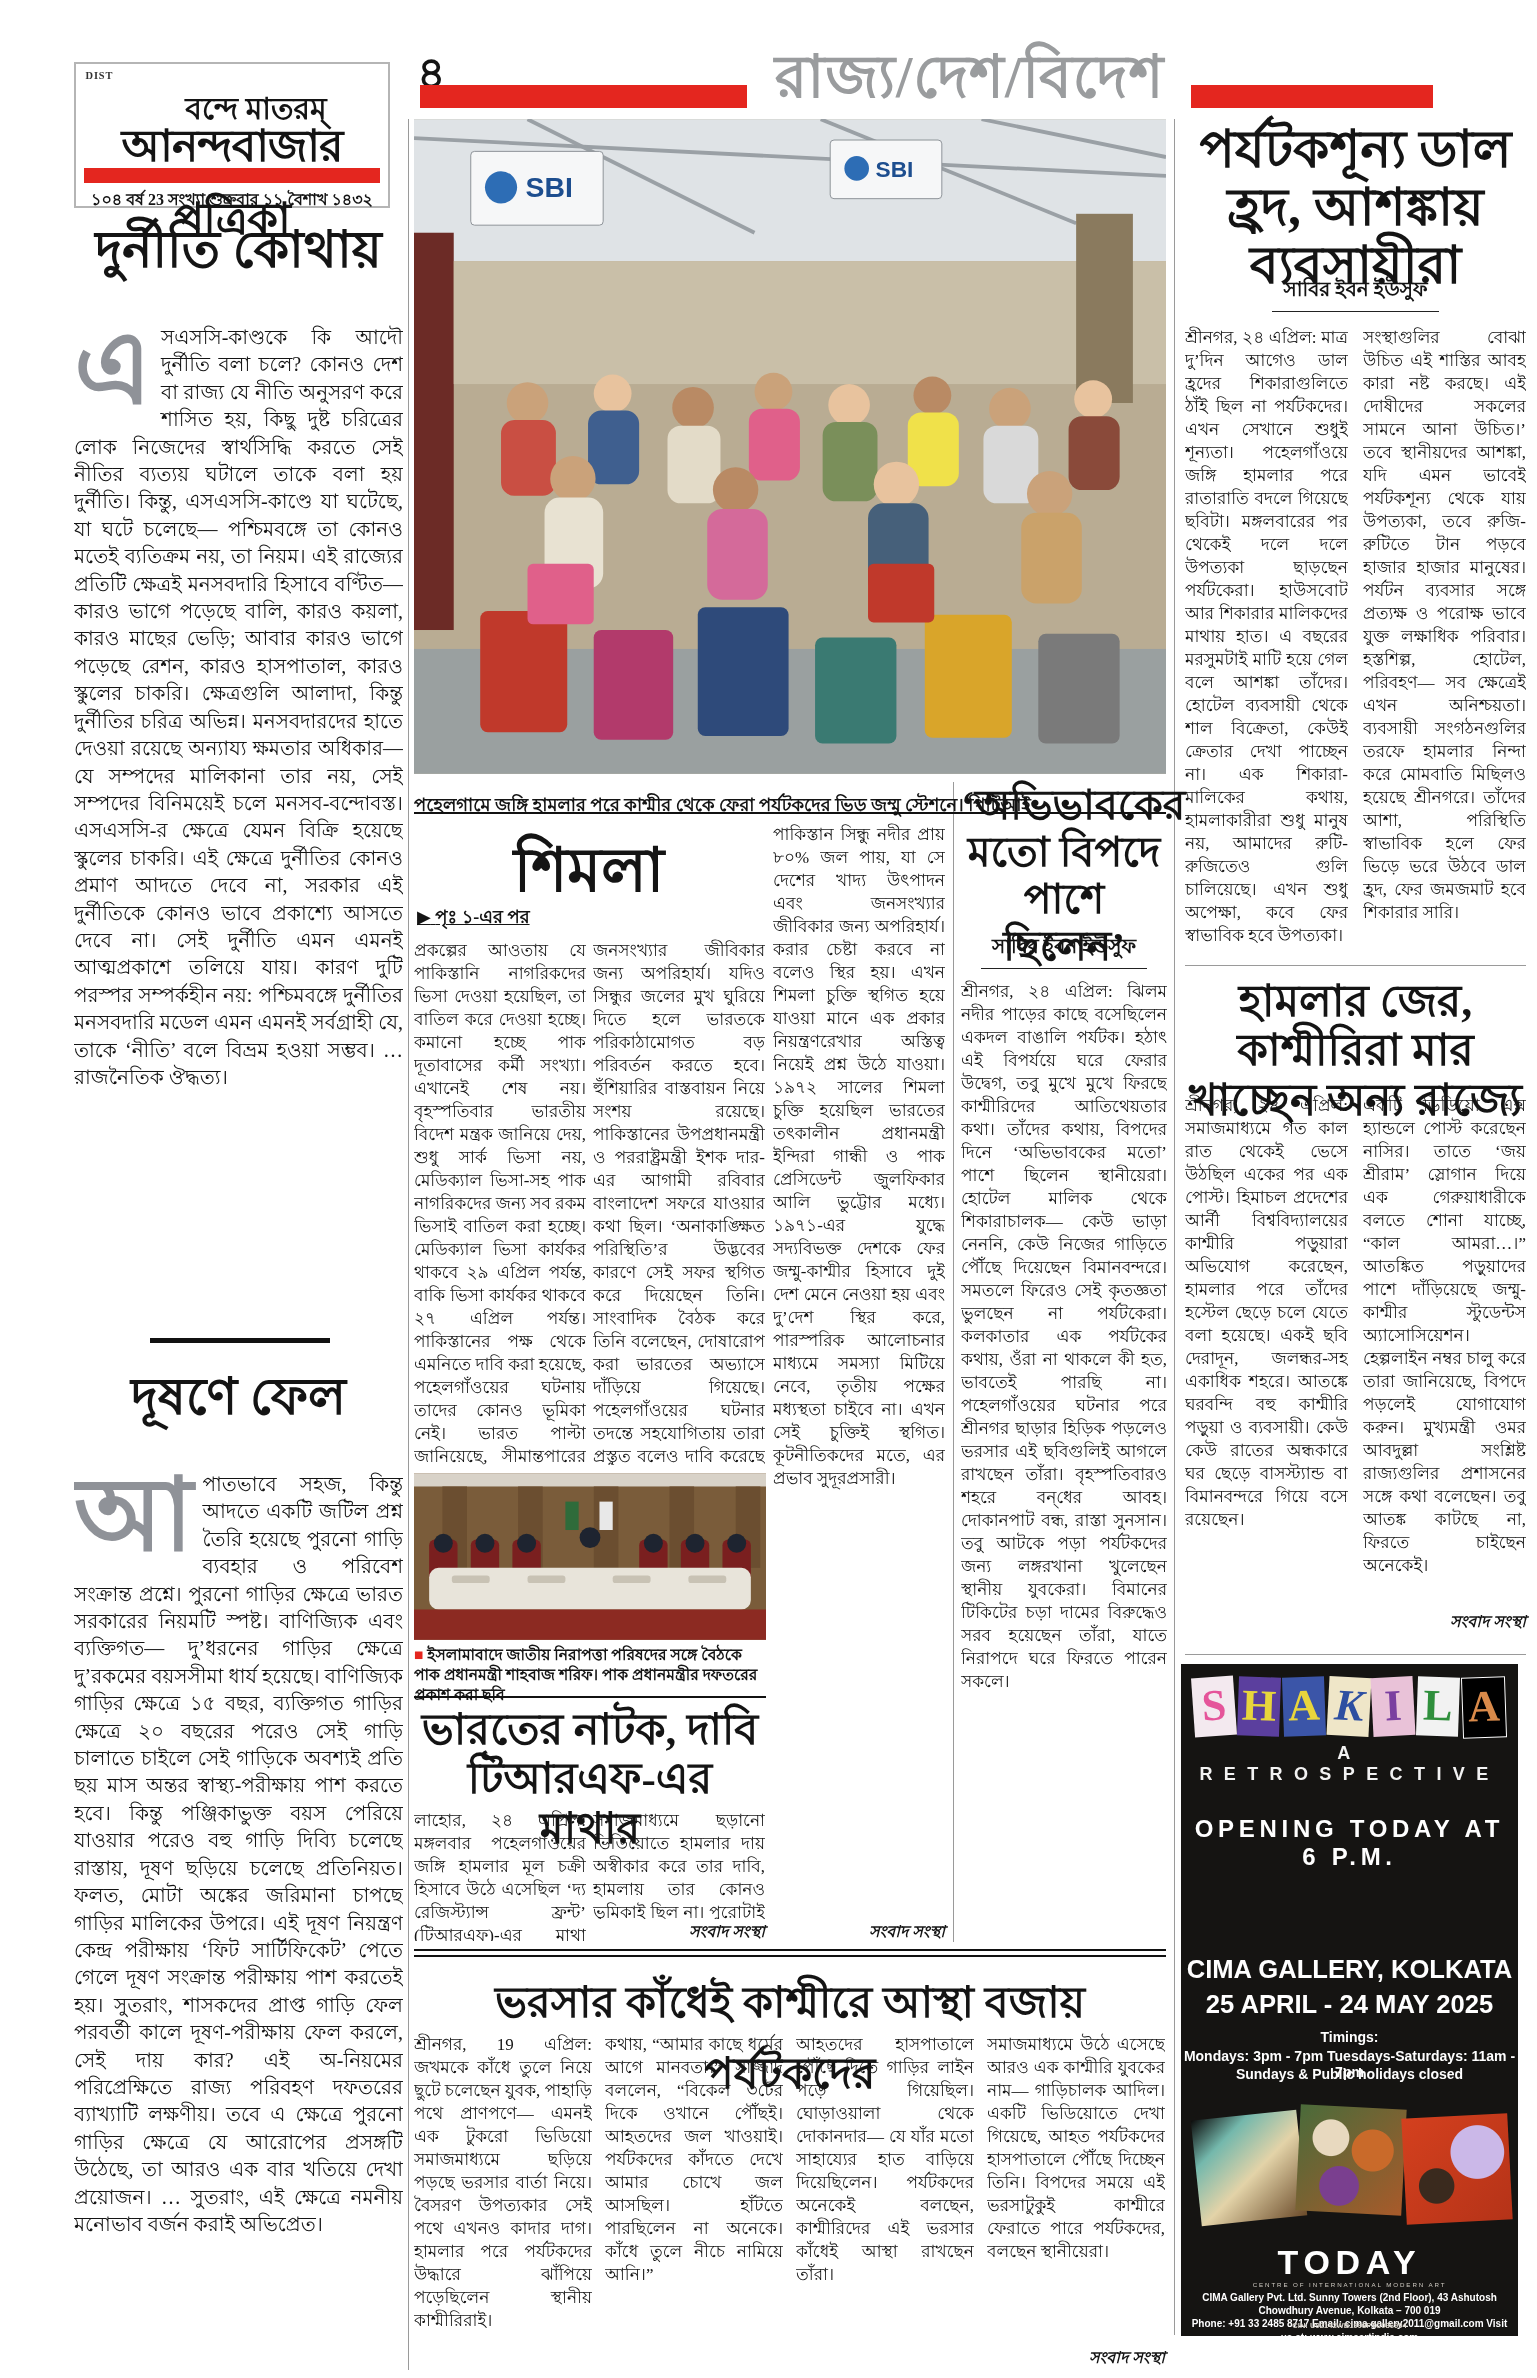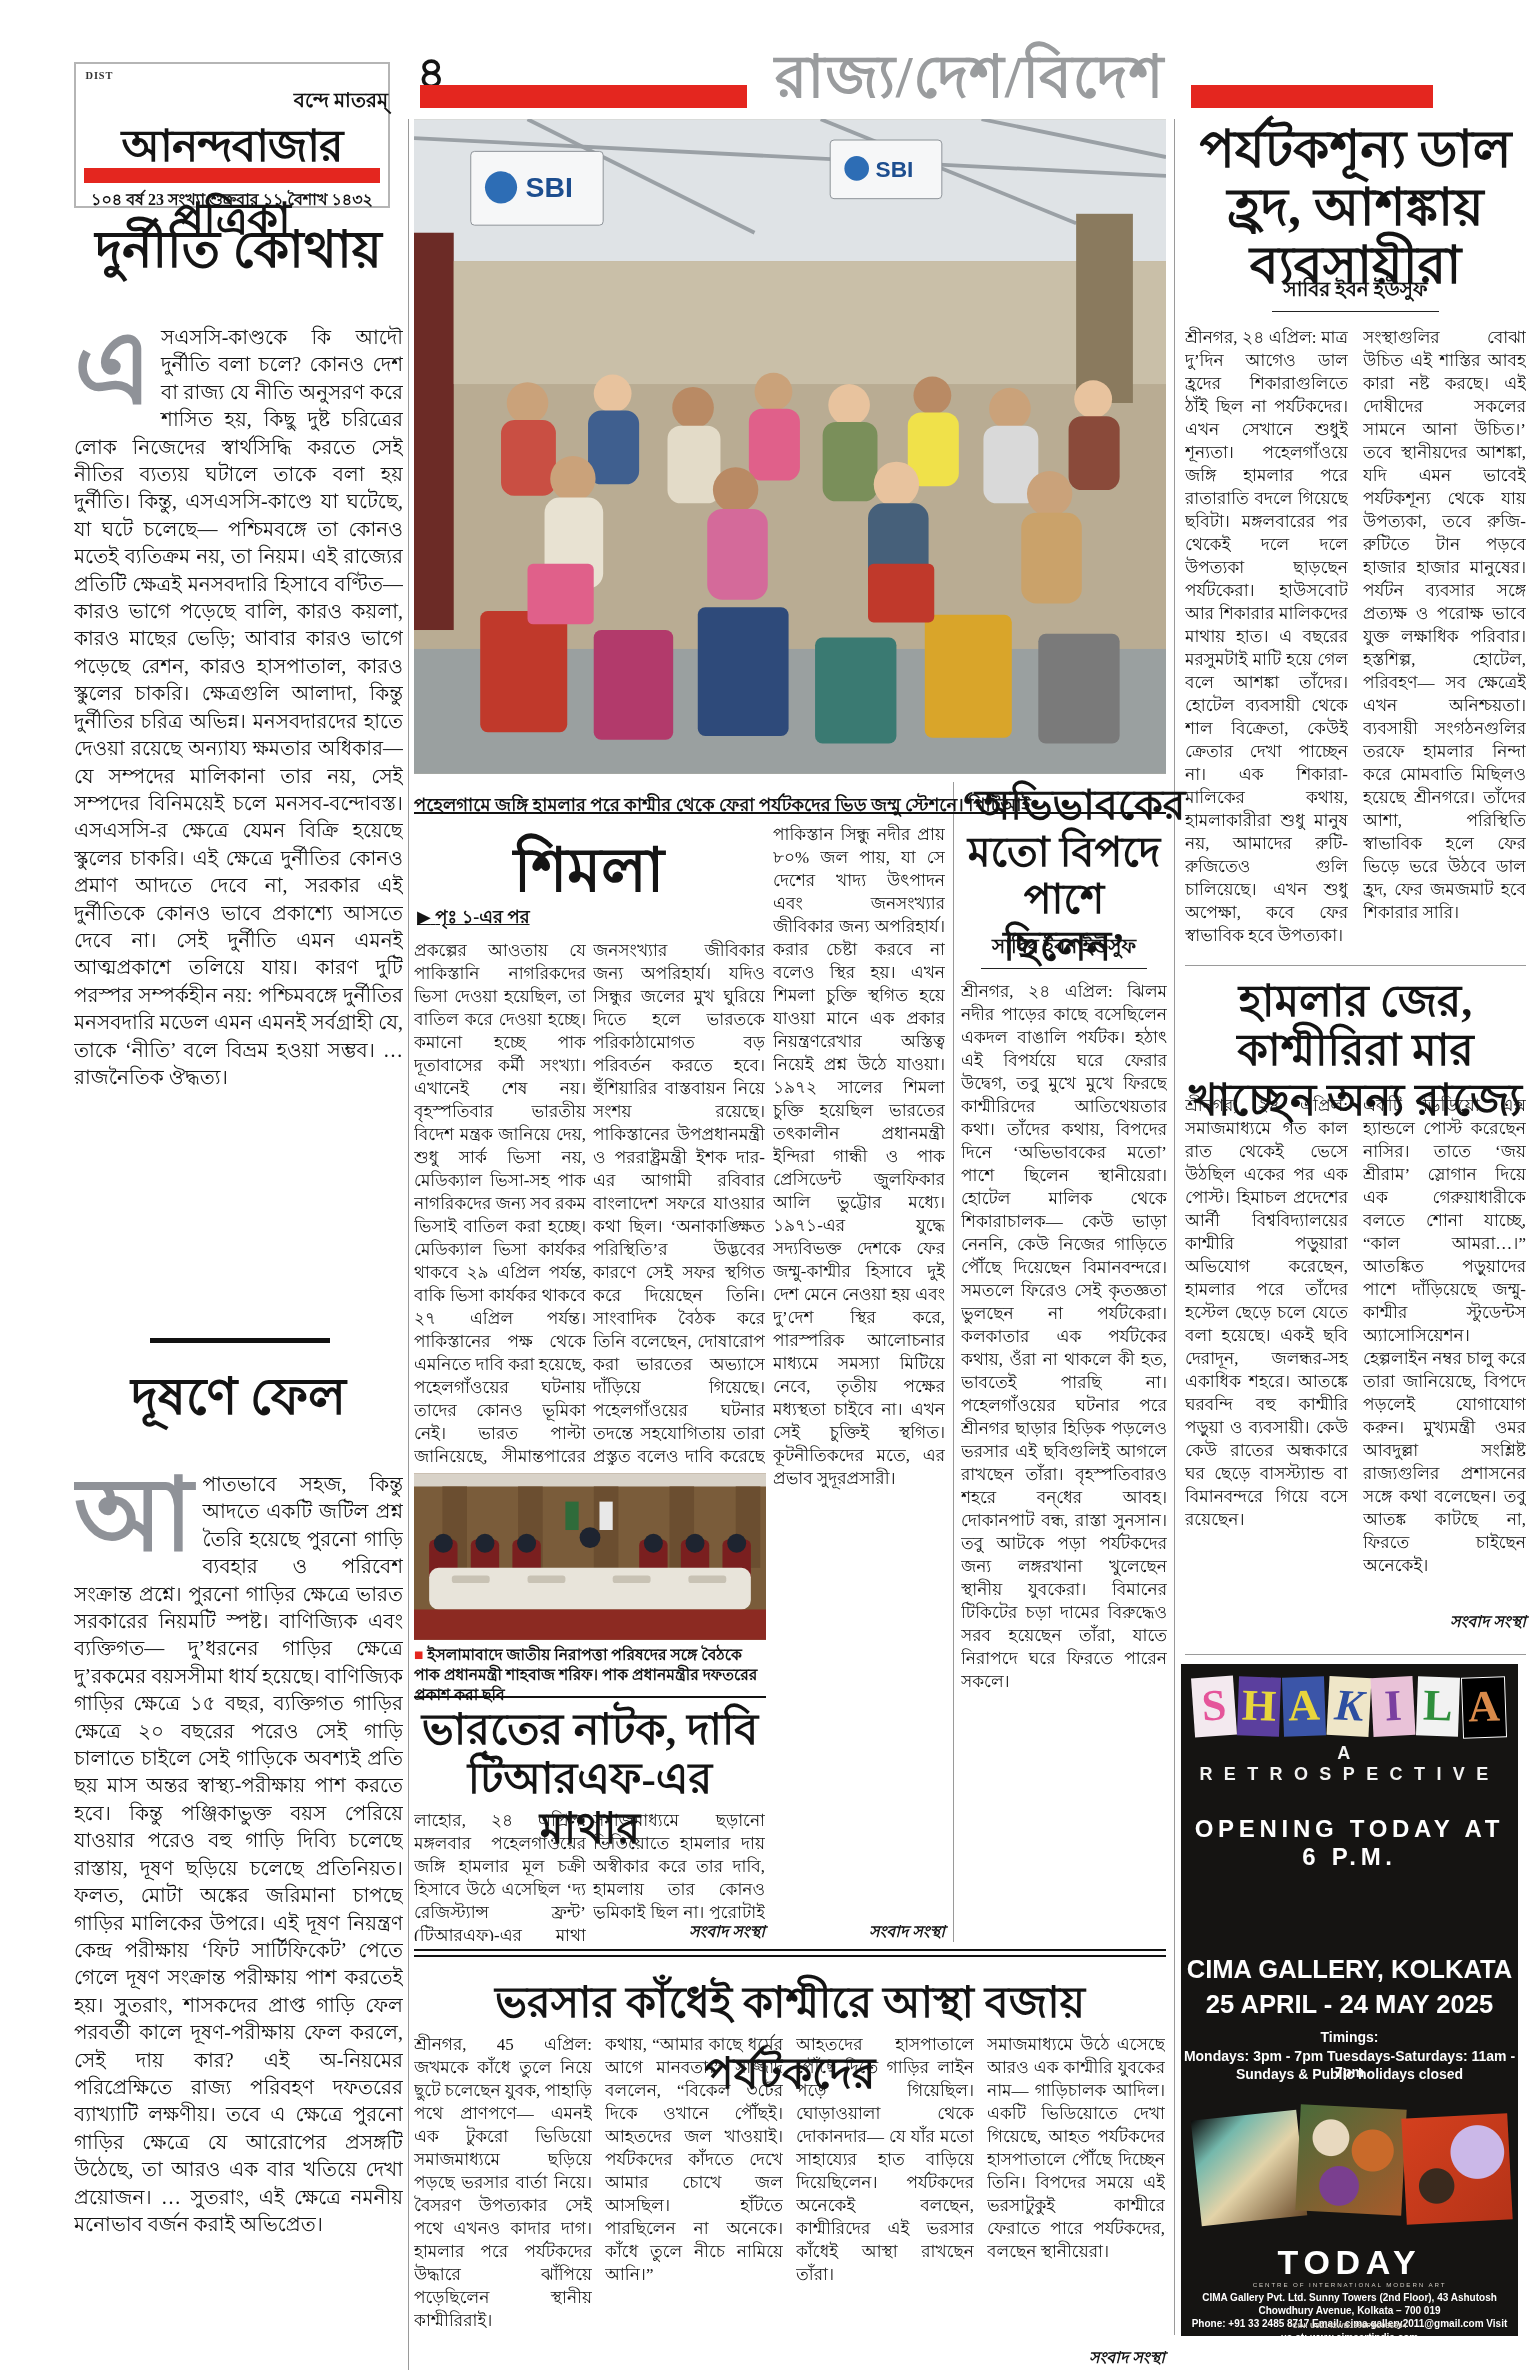--- a/index.html
+++ b/index.html
@@ -11,21 +11,21 @@
   .c{text-align:center;}
 
   
   .pageno{font-size:44px;font-weight:bold;}
   .redbar{background:#e4261f;height:23px;}
   .section-title{font-size:59px;font-weight:bold;color:#9a9c9e;letter-spacing:0.9px;white-space:nowrap;}
 
   
   .mast{border:2.8px solid #b5b5b5;background:#fff;}
   .mast .dist{position:absolute;top:5.7px;left:9.5px;font-size:10.4px;letter-spacing:0.9px;font-weight:bold;color:#333;}
-  .mast .slogan{position:absolute;top:21px;left:0;right:0;text-align:right;font-size:20px;font-weight:bold;padding-left:48px;}
+  .mast .slogan{position:absolute;top:21px;left:0;right:0;text-align:center;font-size:30px;font-weight:bold;padding-left:48px;}
   .mast .title{position:absolute;top:49px;left:0;right:0;text-align:center;font-size:44px;font-weight:bold;letter-spacing:-0.9px;}
   .mast .bar{position:absolute;top:104px;left:7.6px;right:7.6px;height:15px;background:#e4261f;}
   .mast .dateline{position:absolute;top:123px;left:0;right:0;text-align:center;font-size:16px;font-weight:bold;}
 
   .edhead{font-size:51px;font-weight:bold;line-height:1.0;}
   .edbody{font-size:20px;line-height:27.4px;}
   .dropcap{float:left;font-size:102px;line-height:81px;font-weight:bold;color:#8f9298;margin:3.8px 9.5px 0 0;}
   .shortrule{background:#111;height:4.7px;}
 
   .news{font-size:17px;line-height:23px;}
@@ -242,21 +242,21 @@
 
   <div class="abs h-guardian c" style="left:961px;top:782px;width:206px;">‘অভিভাবকের মতো বিপদে পাশে ছিলেন’</div>
   <div class="abs byline-wrap" style="left:961px;top:931px;width:206px;">
     <span class="byline">সাবির ইবন ইউসুফ</span>
   </div>
   <div class="abs news just hide" style="left:961px;top:980px;width:206px;height:961px;">শ্রীনগর, ২৪ এপ্রিল: ঝিলম নদীর পাড়ের কাছে বসেছিলেন একদল বাঙালি পর্যটক। হঠাৎ এই বিপর্যয়ে ঘরে ফেরার উদ্বেগ, তবু মুখে মুখে ফিরছে কাশ্মীরিদের আতিথেয়তার কথা। তাঁদের কথায়, বিপদের দিনে ‘অভিভাবকের মতো’ পাশে ছিলেন স্থানীয়েরা। হোটেল মালিক থেকে শিকারাচালক— কেউ ভাড়া নেননি, কেউ নিজের গাড়িতে পৌঁছে দিয়েছেন বিমানবন্দরে। সমতলে ফিরেও সেই কৃতজ্ঞতা ভুলছেন না পর্যটকেরা। কলকাতার এক পর্যটকের কথায়, ওঁরা না থাকলে কী হত, ভাবতেই পারছি না। পহেলগাঁওয়ের ঘটনার পরে শ্রীনগর ছাড়ার হিড়িক পড়লেও ভরসার এই ছবিগুলিই আগলে রাখছেন তাঁরা। বৃহস্পতিবারও শহরে বন্‌ধের আবহ। দোকানপাট বন্ধ, রাস্তা সুনসান। তবু আটকে পড়া পর্যটকদের জন্য লঙ্গরখানা খুলেছেন স্থানীয় যুবকেরা। বিমানের টিকিটের চড়া দামের বিরুদ্ধেও সরব হয়েছেন তাঁরা, যাতে নিরাপদে ঘরে ফিরতে পারেন সকলে।</div>
 
   <div class="abs hr2" style="left:414px;top:1949px;width:752px;"></div>
   <div class="abs hr2" style="left:414px;top:1955px;width:752px;"></div>
   <div class="abs h-trust c" style="left:414px;top:1970px;width:752px;">ভরসার কাঁধেই কাশ্মীরে আস্থা বজায় পর্যটকদের</div>
-  <div class="abs news just hide" style="left:414px;top:2033px;width:178px;height:337px;">শ্রীনগর, 45 এপ্রিল: জখমকে কাঁধে তুলে নিয়ে ছুটে চলেছেন যুবক, পাহাড়ি পথে প্রাণপণে— এমনই এক টুকরো ভিডিয়ো সমাজমাধ্যমে ছড়িয়ে পড়ছে ভরসার বার্তা নিয়ে। বৈসরণ উপত্যকার সেই পথে এখনও কাদার দাগ। হামলার পরে পর্যটকদের উদ্ধারে ঝাঁপিয়ে পড়েছিলেন স্থানীয় কাশ্মীরিরাই।</div>
+  <div class="abs news just hide" style="left:414px;top:2033px;width:178px;height:337px;">শ্রীনগর, 19 এপ্রিল: জখমকে কাঁধে তুলে নিয়ে ছুটে চলেছেন যুবক, পাহাড়ি পথে প্রাণপণে— এমনই এক টুকরো ভিডিয়ো সমাজমাধ্যমে ছড়িয়ে পড়ছে ভরসার বার্তা নিয়ে। বৈসরণ উপত্যকার সেই পথে এখনও কাদার দাগ। হামলার পরে পর্যটকদের উদ্ধারে ঝাঁপিয়ে পড়েছিলেন স্থানীয় কাশ্মীরিরাই।</div>
   <div class="abs news just hide" style="left:605px;top:2033px;width:178px;height:337px;">কথায়, “আমার কাছে ধর্মের আগে মানবতা।” সাজ্জাদ বললেন, “বিকেল ৩টের দিকে ওখানে পৌঁছই। আহতদের জল খাওয়াই। পর্যটকদের কাঁদতে দেখে আমার চোখে জল আসছিল। হাঁটতে পারছিলেন না অনেকে। কাঁধে তুলে নীচে নামিয়ে আনি।”</div>
   <div class="abs news just hide" style="left:796px;top:2033px;width:178px;height:337px;">আহতদের হাসপাতালে পৌঁছে দিতে গাড়ির লাইন পড়ে গিয়েছিল। ঘোড়াওয়ালা থেকে দোকানদার— যে যাঁর মতো সাহায্যের হাত বাড়িয়ে দিয়েছিলেন। পর্যটকদের অনেকেই বলছেন, কাশ্মীরিদের এই ভরসার কাঁধেই আস্থা রাখছেন তাঁরা।</div>
   <div class="abs news just hide" style="left:987px;top:2033px;width:178px;height:312px;">সমাজমাধ্যমে উঠে এসেছে আরও এক কাশ্মীরি যুবকের নাম— গাড়িচালক আদিল। একটি ভিডিয়োতে দেখা গিয়েছে, আহত পর্যটকদের হাসপাতালে পৌঁছে দিচ্ছেন তিনি। বিপদের সময়ে এই ভরসাটুকুই কাশ্মীরে ফেরাতে পারে পর্যটকদের, বলছেন স্থানীয়েরা।</div>
   <div class="abs agency" style="left:987px;top:2345px;width:178px;">সংবাদ সংস্থা</div>
 
   <div class="abs h-dal c" style="left:1185px;top:121px;width:341px;">পর্যটকশূন্য ডাল হ্রদ, আশঙ্কায় ব্যবসায়ীরা</div>
   <div class="abs byline-wrap" style="left:1185px;top:274px;width:341px;">
     <span class="byline">সাবির ইবন ইউসুফ</span>
   </div>
   <div class="abs news just hide" style="left:1185px;top:326px;width:163px;height:632px;">শ্রীনগর, ২৪ এপ্রিল: মাত্র দু’দিন আগেও ডাল হ্রদের শিকারাগুলিতে ঠাঁই ছিল না পর্যটকদের। এখন সেখানে শুধুই শূন্যতা। পহেলগাঁওয়ে জঙ্গি হামলার পরে রাতারাতি বদলে গিয়েছে ছবিটা। মঙ্গলবারের পর থেকেই দলে দলে উপত্যকা ছাড়ছেন পর্যটকেরা। হাউসবোট আর শিকারার মালিকদের মাথায় হাত। এ বছরের মরসুমটাই মাটি হয়ে গেল বলে আশঙ্কা তাঁদের। হোটেল ব্যবসায়ী থেকে শাল বিক্রেতা, কেউই ক্রেতার দেখা পাচ্ছেন না। এক শিকারা-মালিকের কথায়, হামলাকারীরা শুধু মানুষ নয়, আমাদের রুটি-রুজিতেও গুলি চালিয়েছে। এখন শুধু অপেক্ষা, কবে ফের স্বাভাবিক হবে উপত্যকা।</div>

